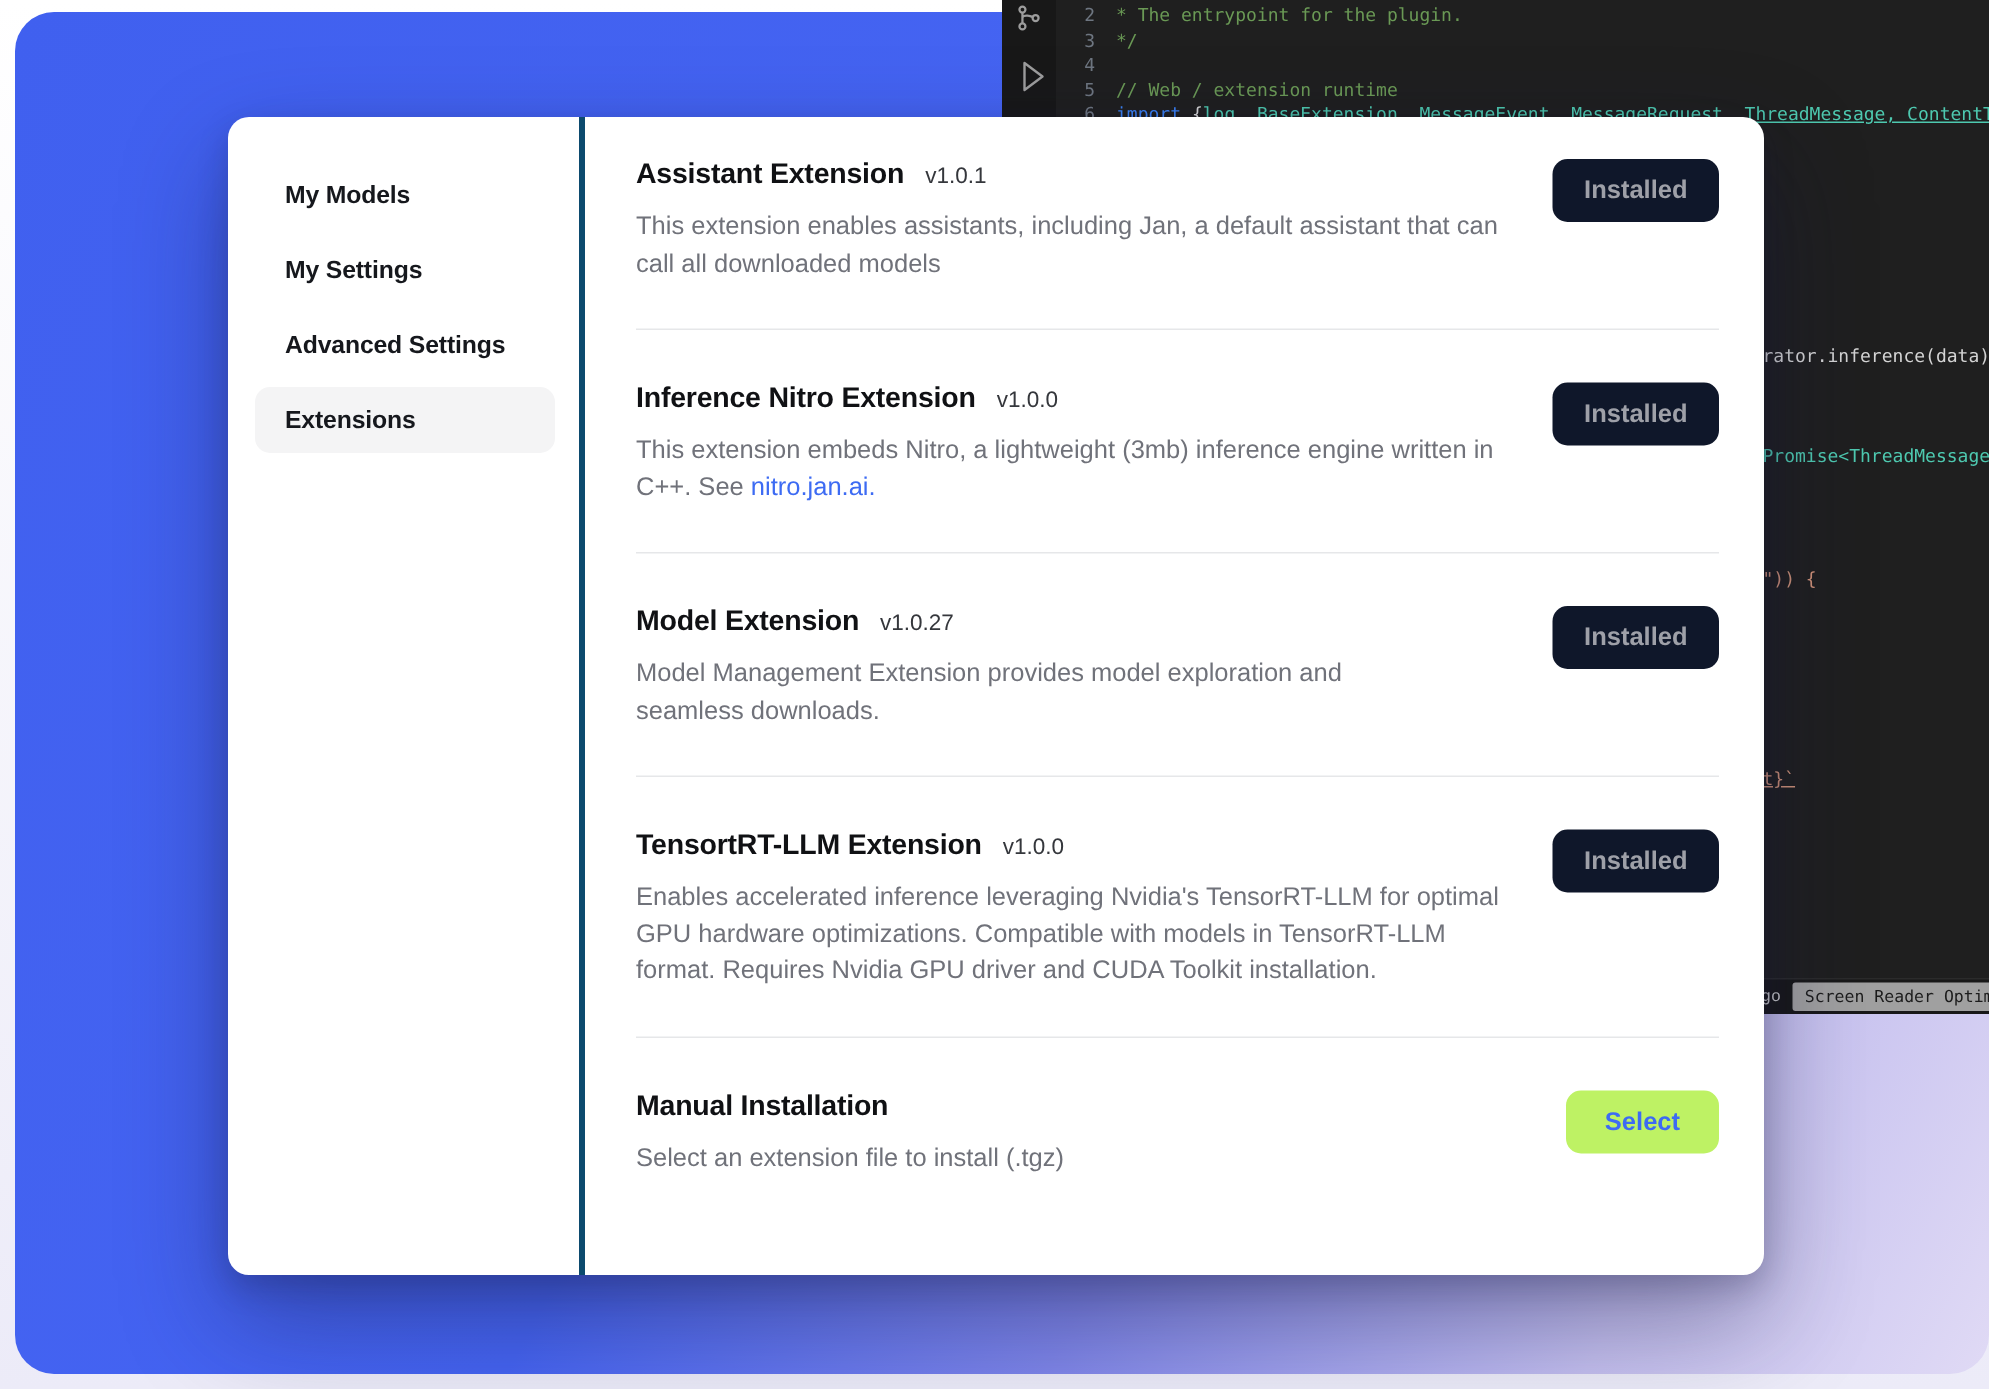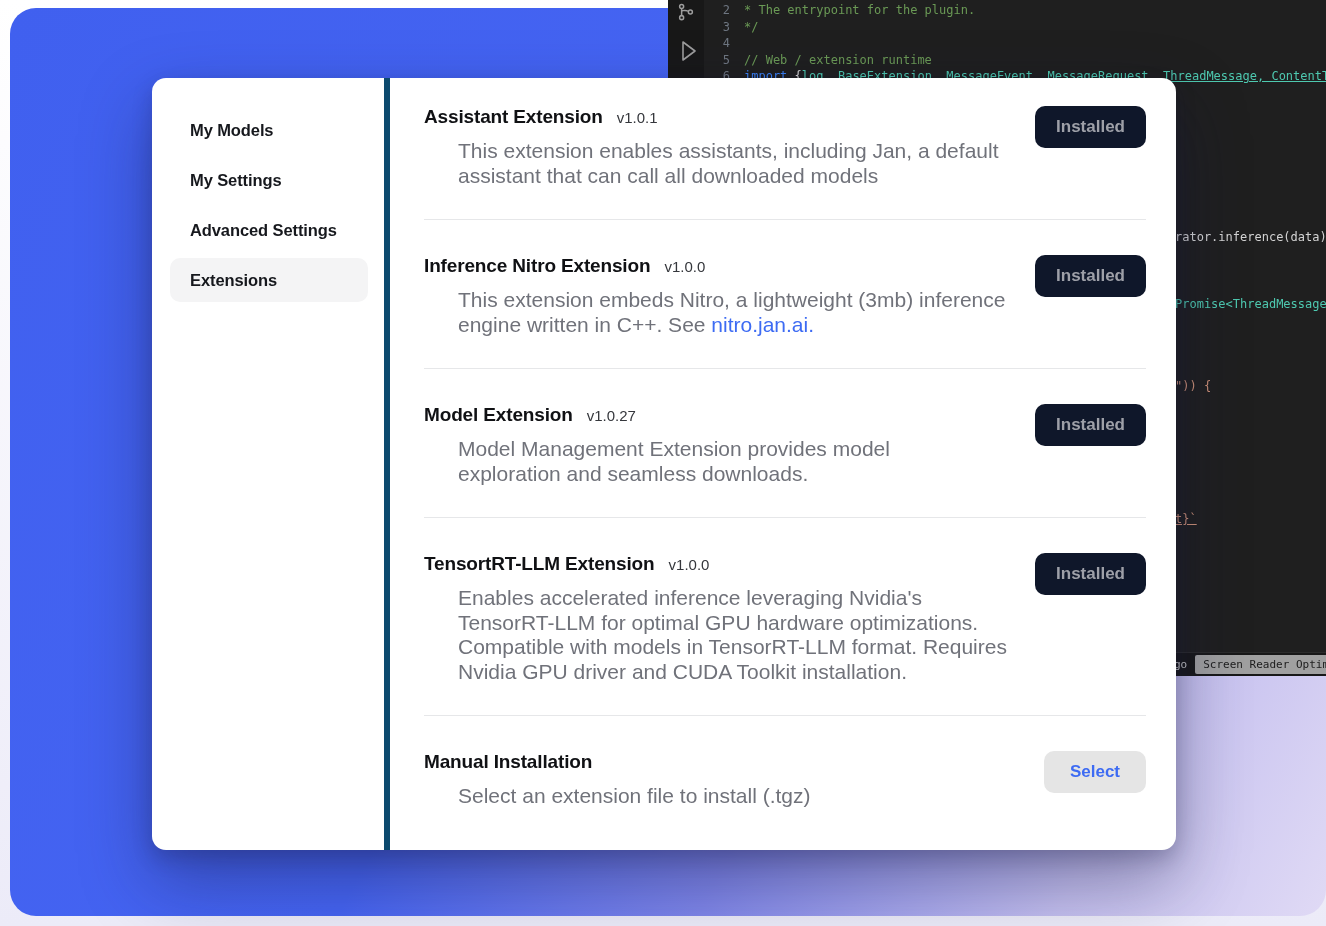--- a/index.html
+++ b/index.html
@@ -54,46 +54,46 @@
   }
 
   
   .modal{
     position:absolute; left:152px; top:78px; width:1024px; height:772px;
     background:#ffffff; border-radius:14px; overflow:hidden;
     box-shadow:0 30px 70px rgba(22,24,66,0.40), 0 8px 20px rgba(22,24,66,0.22);
     display:flex;
   }
   .sidebar{
-    width:238px; flex:0 0 238px; border-right:6px solid #0c4a6e;
+    width:238px; flex:0 0 238px; border-right:4px solid #0c4a6e;
     padding:30px 16px 0 18px;
   }
   .side-item{
     height:44px; display:flex; align-items:center; padding:0 20px;
     border-radius:10px; margin-bottom:6px; cursor:pointer;
     font-size:16.5px; font-weight:700; color:#16181d; letter-spacing:-0.1px;
   }
   .side-item.active{ background:#f4f4f5; }
 
   .content{ flex:1; padding:0 30px 0 34px; overflow:hidden; }
   .ext-row{ display:flex; justify-content:space-between; align-items:flex-start; padding:35px 0 31px; }
   .ext-row.r0{ padding-top:28px; }
   .ext-info{ max-width:585px; }
   .ext-row.r2 .ext-info{ max-width:530px; }
   .ext-head{ display:flex; align-items:baseline; gap:14px; }
   .ext-title{ font-size:19px; font-weight:700; color:#101114; letter-spacing:-0.15px; }
   .ext-version{ font-size:15px; color:#35373c; }
-  .ext-desc{ margin-top:11px; font-size:21px; line-height:24.5px; color:#70727a;margin-left:34px; }
+  .ext-desc{ margin-top:11px; font-size:17px; line-height:24.5px; color:#70727a; }
   .ext-link{ color:#3d6bf3; text-decoration:none; cursor:pointer; }
   .btn{
     border:none; background:#0f172a; color:#9ea0a8; font-family:inherit;
     font-size:17px; font-weight:600; padding:11px 21px; border-radius:10px;
     cursor:pointer; white-space:nowrap;
   }
-  .btn.btn-select{ background:#e5e5e5; color:#3d6bf3; padding:11px 26px; }
+  .btn.btn-select{ background:#bef264; color:#3d6bf3; padding:11px 26px; }
   .sep{ border:none; border-top:1px solid #e6e7e9; margin:0; }
 </style>
 </head>
 <body>
 
 <div class="stage">
 
   <div class="gradient-panel"></div>
 
   <div class="editor">

